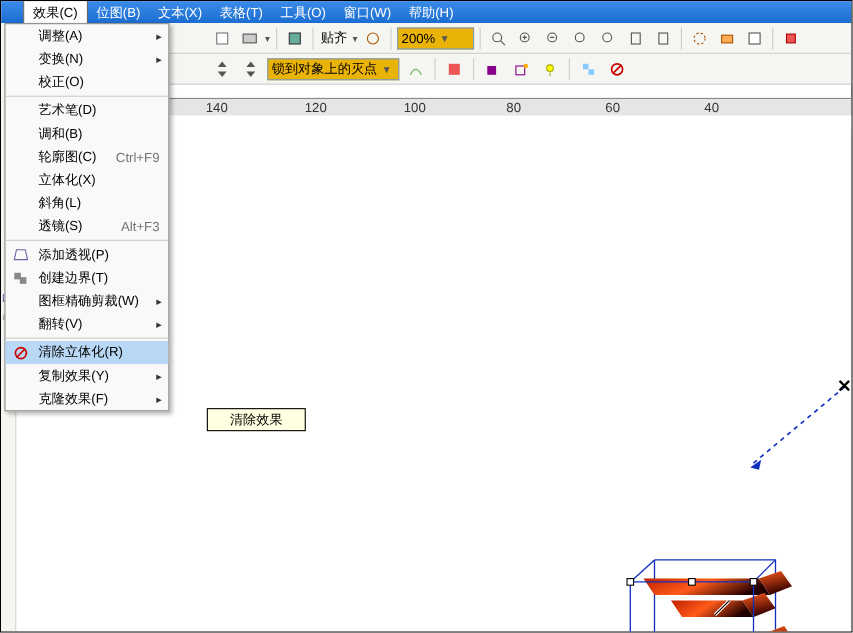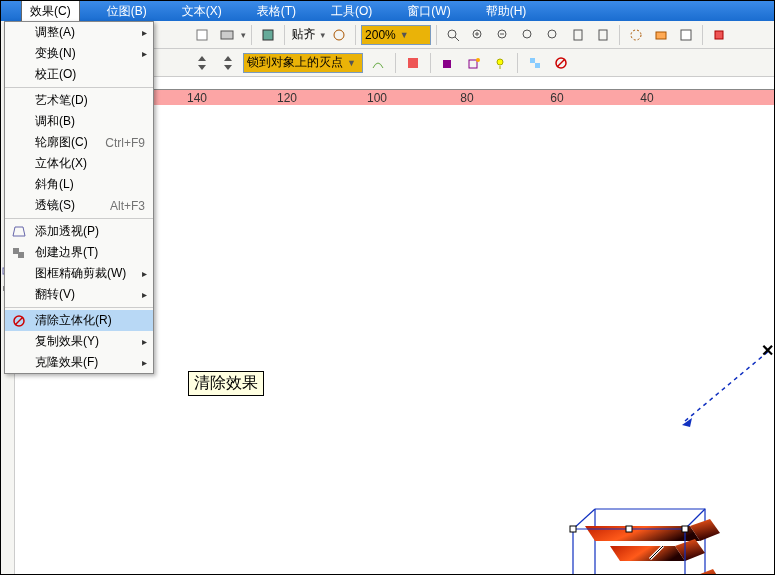--- a/index.html
+++ b/index.html
@@ -1,39 +1,39 @@
 <!DOCTYPE html>
 <html><head>
 <meta charset="utf-8">
 <style>
 * { margin: 0; padding: 0; box-sizing: border-box; font-family: "SimSun", "宋体", sans-serif; font-size: 12px; }
 body { background: #fff; width: 775px; height: 575px; overflow: hidden; position: relative; border: 1px solid #000; }
 
-.menubar { background: linear-gradient(#3b8be8, #1a6dd0); height: 20px; display: flex; align-items: center; padding-left: 20px; color: #fff; gap: 19px; }
+.menubar { background: linear-gradient(#3b8be8, #1a6dd0); height: 20px; display: flex; align-items: center; padding-left: 20px; color: #fff; }
 .menubar .mitem { padding: 2px 8px; cursor: default; }
 .menubar .mitem.open { background: #fff; color: #000; border: 1px solid #666; border-bottom: none; }
 
 .toolbar { background: #f5f5f2; height: 28px; display: flex; align-items: center; border-bottom: 1px solid #ccc; padding-left: 190px; gap: 3px; }
 .toolbar2 { background: #f5f5f2; height: 28px; display: flex; align-items: center; border-bottom: 1px solid #ccc; padding-left: 190px; gap: 4px; }
 .tbtn { width: 22px; height: 22px; display: flex; align-items: center; justify-content: center; border: 1px solid transparent; }
 .sep { width: 1px; height: 20px; background: #ccc; margin: 0 2px; }
 .combo { height: 20px; border: 1px solid #7a9ac0; background: #eab308; display: flex; align-items: center; padding: 0 3px; font-size: 12px; }
 .combo .arr { margin-left: 4px; color: #555; font-size: 9px; }
 
 .dropdown { position: absolute; left: 3px; top: 20px; width: 150px; background: #f9f9f7; border: 1px solid #888; box-shadow: 2px 2px 4px rgba(0,0,0,0.3); z-index: 100; }
 .dropdown .row { display: flex; align-items: center; height: 21px; padding-left: 30px; padding-right: 8px; position: relative; cursor: default; }
 .dropdown .row.sub::after { content: "▸"; position: absolute; right: 6px; font-size: 10px; color: #333; }
 .dropdown .row.highlight { background: #b8d8f5; }
 .dropdown .row .sc { margin-left: auto; color: #737373; }
 .dropdown hr { border: none; border-top: 1px solid #ccc; margin: 2px 0; }
 .dropdown .icon-col { position: absolute; left: 6px; width: 16px; height: 16px; display: flex; align-items: center; justify-content: center; }
 
-.tooltip { position: absolute; left: 187px; top: 370px; background: #ffffe1; border: 1px solid #000; padding: 1px 5px; font-size: 16px; z-index: 200; }
-
-.ruler { position: absolute; left: 14px; top: 88px; right: 0; height: 29px; background: #fca5a5; border-top: 1px solid #888; border-bottom: 1px solid #888; font-size: 10px; color: #333; overflow: hidden; }
+.tooltip { position: absolute; left: 187px; top: 370px; background: #ffffe1; border: 1px solid #000; padding: 1px 20px; font-size: 12px; z-index: 200; }
+
+.ruler { position: absolute; left: 14px; top: 88px; right: 0; height: 29px; background: #e5e5e5; border-top: 1px solid #888; border-bottom: 1px solid #888; font-size: 10px; color: #333; overflow: hidden; }
 .ruler .tick { position: absolute; top: 0; }
 .ruler .tick .n { position: absolute; top: 1px; left: -8px; width: 20px; text-align: center; }
 .ruler .tick::after { content: ""; position: absolute; left: 0; bottom: 0; width: 1px; height: 6px; background: #333; }
 
 .canvas { position: absolute; left: 14px; top: 104px; right: 0; bottom: 0; background: #fff; }
 
 .leftbar { position: absolute; left: 0; top: 20px; width: 14px; bottom: 0; background: #f5f5f2; border-right: 1px solid #ccc; }
 .leftbar .vbtn { width: 14px; height: 20px; display: flex; align-items: center; justify-content: center; font-size: 10px; color: #555; }
 
 .shape3d { position: absolute; left: 540px; top: 396px; width: 160px; height: 160px; }

